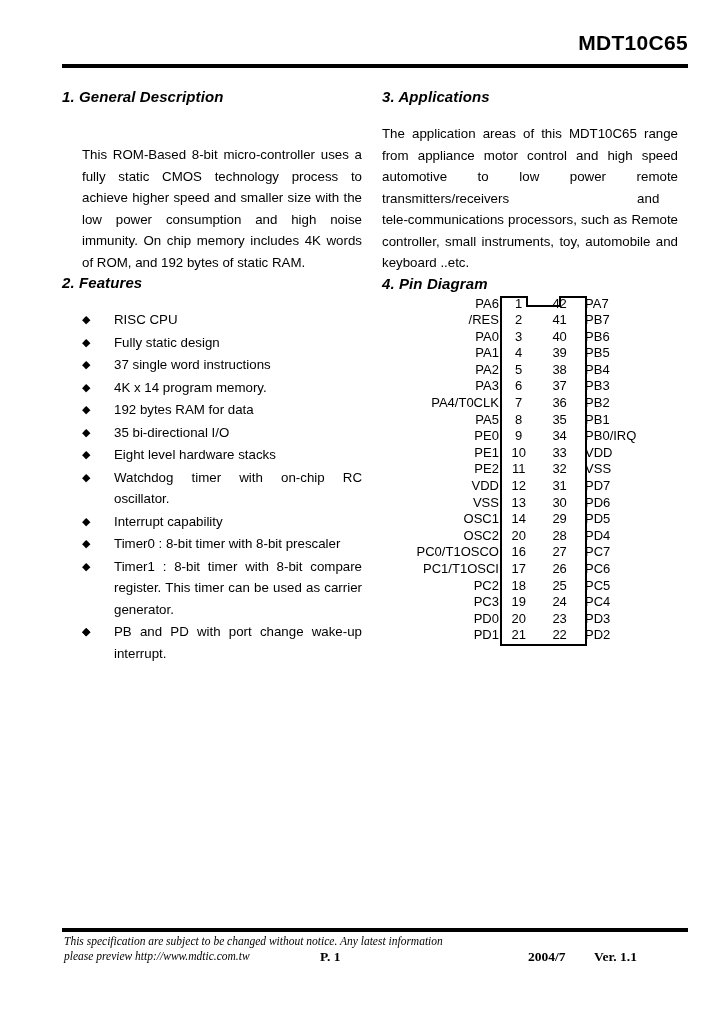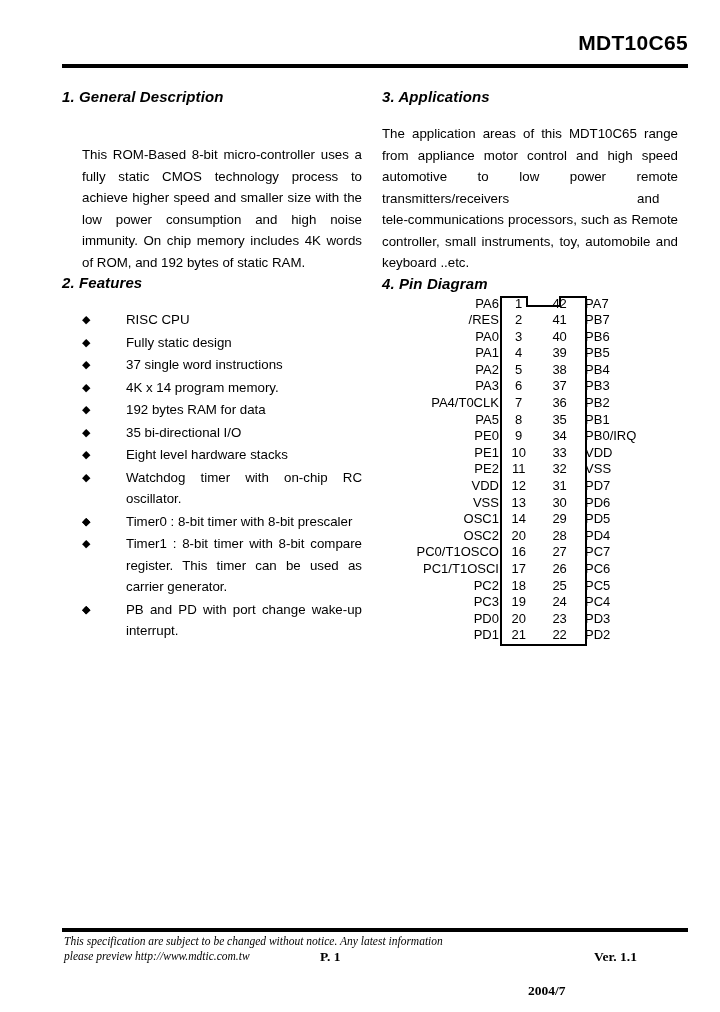--- a/index.html
+++ b/index.html
@@ -113,21 +113,20 @@
     top: 0;
     font-size: 11px;
     line-height: 21.5px;
   }
   ul.features > li .txt { display: block; }
 
   
   ul.features > li.just .txt {
     text-align: justify;
     text-align-last: left;
-    margin-left: 12px;
   }
 
   
   .app-para {
     margin: 16px 10px 0 0;
     font-size: 13.3px;
     line-height: 21.5px;
     text-align: justify;
   }
   .app-para .forcegap {
@@ -222,21 +221,20 @@
     font-weight: bold;
     font-style: normal;
     font-size: 13.5px;
   }
   .footer-date {
     position: absolute;
     left: 466px;
     top: 17px;
     font-weight: bold;
     font-size: 13.5px;
-    margin-top: 34px;
   }
   .footer-ver {
     position: absolute;
     left: 532px;
     top: 17px;
     font-weight: bold;
     font-size: 13.5px;
   }
 </style>
 </head>
@@ -285,20 +283,21 @@
       <li class="just">
         <span class="bullet">◆</span>
         <span class="txt">Eight level hardware stacks</span>
       </li>
       <li class="just">
         <span class="bullet">◆</span>
         <span class="txt">Watchdog timer with on-chip RC oscillator.</span>
       </li>
       <li class="just">
         <span class="bullet">◆</span>
+        <span class="txt">Interrupt capability</span>
       </li>
       <li class="just">
         <span class="bullet">◆</span>
         <span class="txt">Timer0 : 8-bit timer with 8-bit prescaler</span>
       </li>
       <li class="just">
         <span class="bullet">◆</span>
         <span class="txt">Timer1 : 8-bit timer with 8-bit compare register. This timer can be used as carrier generator.</span>
       </li>
       <li class="just">

